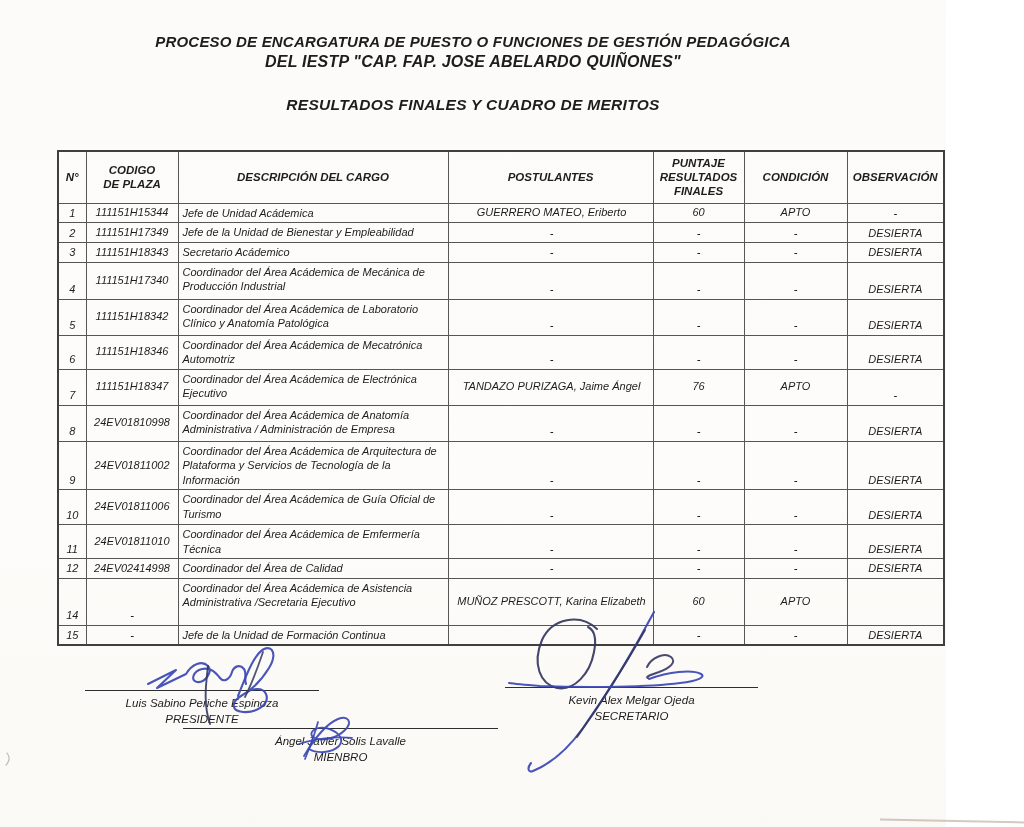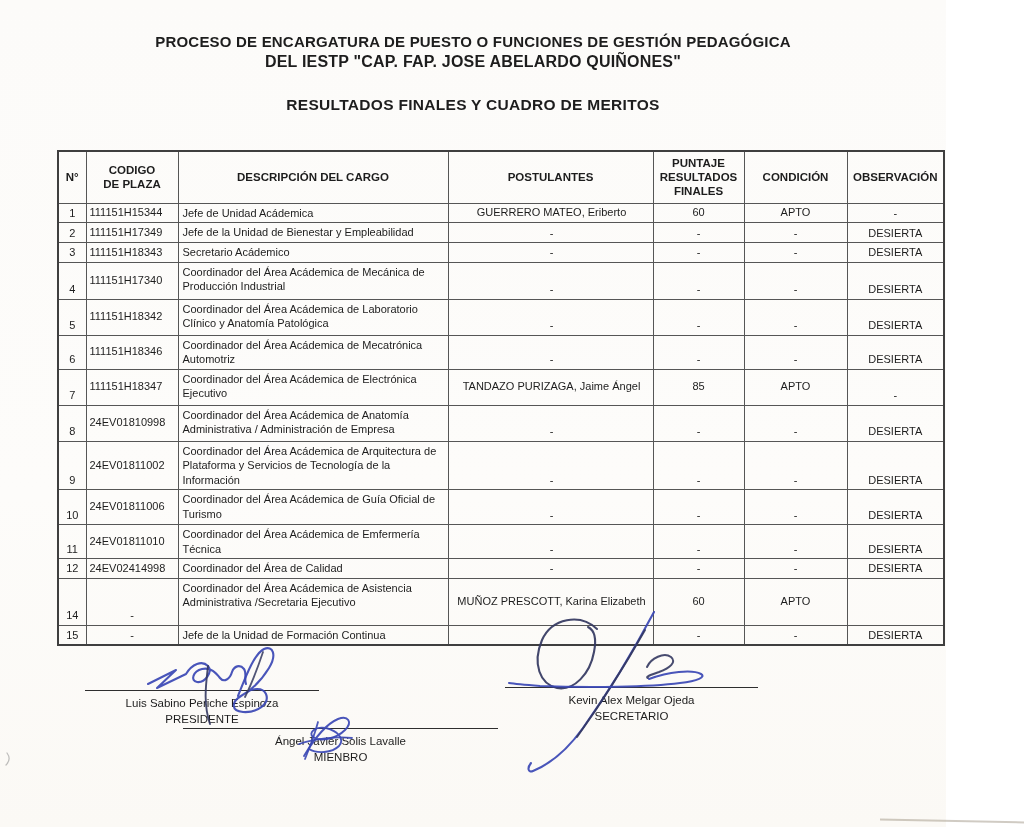--- a/index.html
+++ b/index.html
@@ -7,41 +7,42 @@
   body {
     font-family: "Liberation Sans", sans-serif;
     background:#ffffff;
     color:#1d1d1d;
     overflow:hidden;
   }
   .page {
     position:relative;
     width:946px; height:827px;
     background:linear-gradient(180deg,#fcfbf9 0%, #fdfcfa 60%, #fbf9f5 100%);
+    font-style:italic;
   }
   
   .doc-header { position:absolute; left:0; right:0; top:0; text-align:center; }
   .title1 { margin-top:33px; font-size:15px; font-weight:bold; letter-spacing:.2px; }
   .title2 { margin-top:3px; font-size:16px; font-weight:bold; letter-spacing:.2px; }
   .subtitle { margin-top:25px; font-size:15.5px; font-weight:bold; letter-spacing:.3px; }
   
   table.results {
     position:absolute; left:57px; top:150px;
     width:886px; table-layout:fixed; border-collapse:collapse;
     border:2px solid #3f3f3f;
   }
   table.results th, table.results td { border:1px solid #565656; }
   table.results thead tr { height:52px; }
   th {
     font-size:11.5px; font-weight:bold; text-align:center; vertical-align:middle;
     white-space:pre-line; line-height:1.25; padding:1px 2px;
   }
   td { font-size:11px; line-height:1.32; padding:1px 3px 2px 3px; }
   td.col-n { text-align:center; vertical-align:bottom; padding-bottom:2px; }
-  td.col-codigo { vertical-align:middle; }
+  td.col-codigo { text-align:center; vertical-align:middle; }
   td.col-cargo { text-align:left; vertical-align:top; padding-left:4px; padding-top:2px; }
   td.col-postulante { text-align:center; vertical-align:middle; padding-left:5px; }
   td.col-puntaje, td.col-condicion, td.col-observacion { text-align:center; vertical-align:middle; }
   td.low { vertical-align:bottom; text-align:center; padding-bottom:2px; }
   
   .sig { position:absolute; }
   .sigline { border-top:1.6px solid #2e2e2e; height:0; }
   .signame { text-align:center; font-size:11.5px; margin-top:6px; }
   .sigrole { text-align:center; font-size:11.5px; margin-top:4px; }
   .sig-presidente { left:85px; top:690px; width:234px; }
@@ -143,21 +144,21 @@
           <td class="col-postulante low">-</td>
           <td class="col-puntaje low">-</td>
           <td class="col-condicion low">-</td>
           <td class="col-observacion low">DESIERTA</td>
         </tr>
         <tr style="height: 36px;">
           <td class="col-n">7</td>
           <td class="col-codigo">111151H18347</td>
           <td class="col-cargo">Coordinador del Área Acádemica de Electrónica Ejecutivo</td>
           <td class="col-postulante">TANDAZO PURIZAGA, Jaime Ángel</td>
-          <td class="col-puntaje">85</td>
+          <td class="col-puntaje">76</td>
           <td class="col-condicion">APTO</td>
           <td class="col-observacion low">-</td>
         </tr>
         <tr style="height: 36px;">
           <td class="col-n">8</td>
           <td class="col-codigo">24EV01810998</td>
           <td class="col-cargo">Coordinador del Área Acádemica de Anatomía Administrativa / Administración de Empresa</td>
           <td class="col-postulante low">-</td>
           <td class="col-puntaje low">-</td>
           <td class="col-condicion low">-</td>

